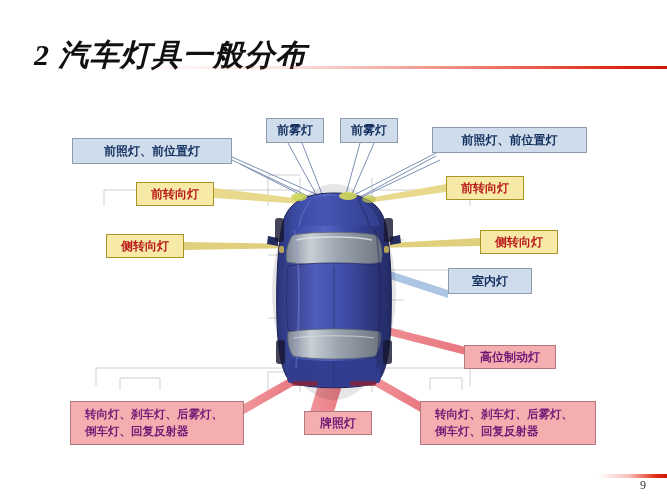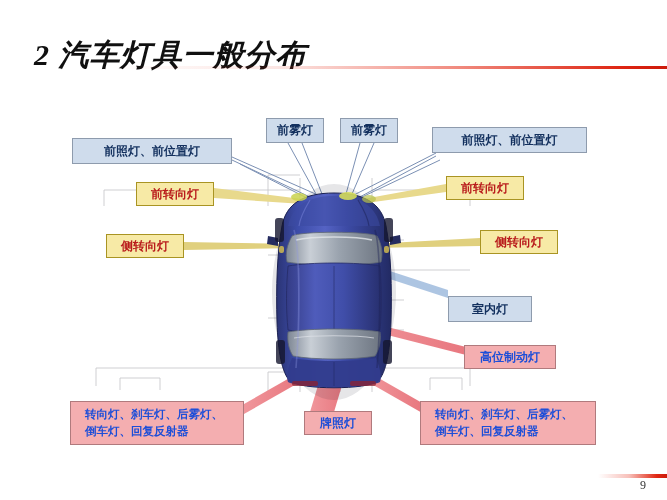--- a/index.html
+++ b/index.html
@@ -101,21 +101,21 @@
   }
   .callout.yellow {
     background: #f7eaa6;
     border: 1px solid #a99423;
     color: #b91c1c;
     font-size: 12px;
   }
   .callout.pink {
     background: #f4aeb0;
     border: 1px solid #b07a7d;
-    color: #1d4ed8;
+    color: #701a75;
     font-size: 12px;
   }
   .callout.pink.multi {
     text-align: left;
     justify-content: flex-start;
     padding-left: 14px;
     font-size: 11.5px;
     line-height: 1.45;
   }
 </style>
@@ -283,21 +283,21 @@
 
   <div id="callouts">
       <div class="callout blue" style="left: 72px; top: 138px; width: 160px; height: 26px;">前照灯、前位置灯</div>
       <div class="callout blue" style="left: 266px; top: 118px; width: 58px; height: 25px;">前雾灯</div>
       <div class="callout blue" style="left: 340px; top: 118px; width: 58px; height: 25px;">前雾灯</div>
       <div class="callout blue" style="left: 432px; top: 127px; width: 155px; height: 26px;">前照灯、前位置灯</div>
       <div class="callout yellow" style="left: 136px; top: 182px; width: 78px; height: 24px;">前转向灯</div>
       <div class="callout yellow" style="left: 446px; top: 176px; width: 78px; height: 24px;">前转向灯</div>
       <div class="callout yellow" style="left: 106px; top: 234px; width: 78px; height: 24px;">侧转向灯</div>
       <div class="callout yellow" style="left: 480px; top: 230px; width: 78px; height: 24px;">侧转向灯</div>
-      <div class="callout blue" style="left: 448px; top: 296px; width: 84px; height: 26px; text-align: right;">室内灯</div>
+      <div class="callout blue" style="left: 448px; top: 268px; width: 84px; height: 26px; text-align: right;">室内灯</div>
       <div class="callout pink" style="left: 464px; top: 345px; width: 92px; height: 24px;">高位制动灯</div>
       <div class="callout pink multi" style="left: 70px; top: 401px; width: 174px; height: 44px;">转向灯、刹车灯、后雾灯、
 倒车灯、回复反射器</div>
       <div class="callout pink" style="left: 304px; top: 411px; width: 68px; height: 24px;">牌照灯</div>
       <div class="callout pink multi" style="left: 420px; top: 401px; width: 176px; height: 44px;">转向灯、刹车灯、后雾灯、
 倒车灯、回复反射器</div>
     </div>
 
   <div id="page-rule"></div>
   <div id="page-num">9</div>

